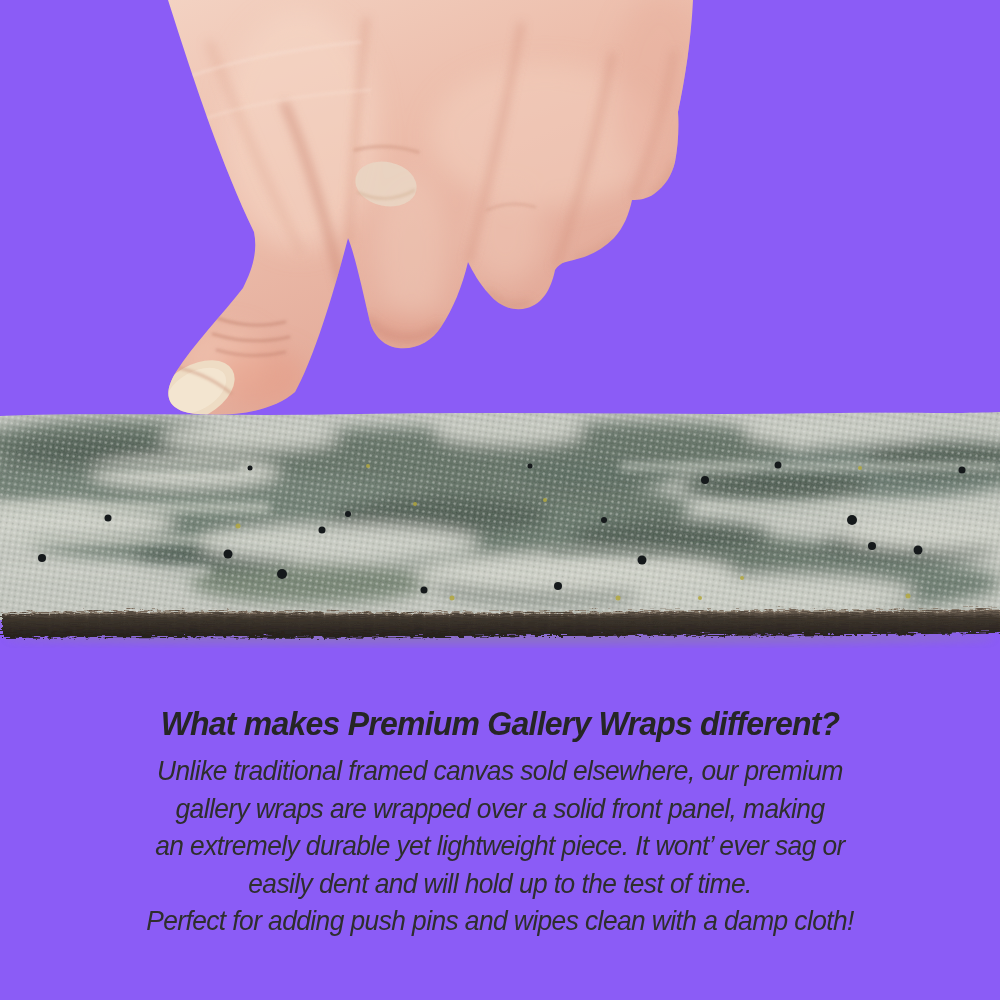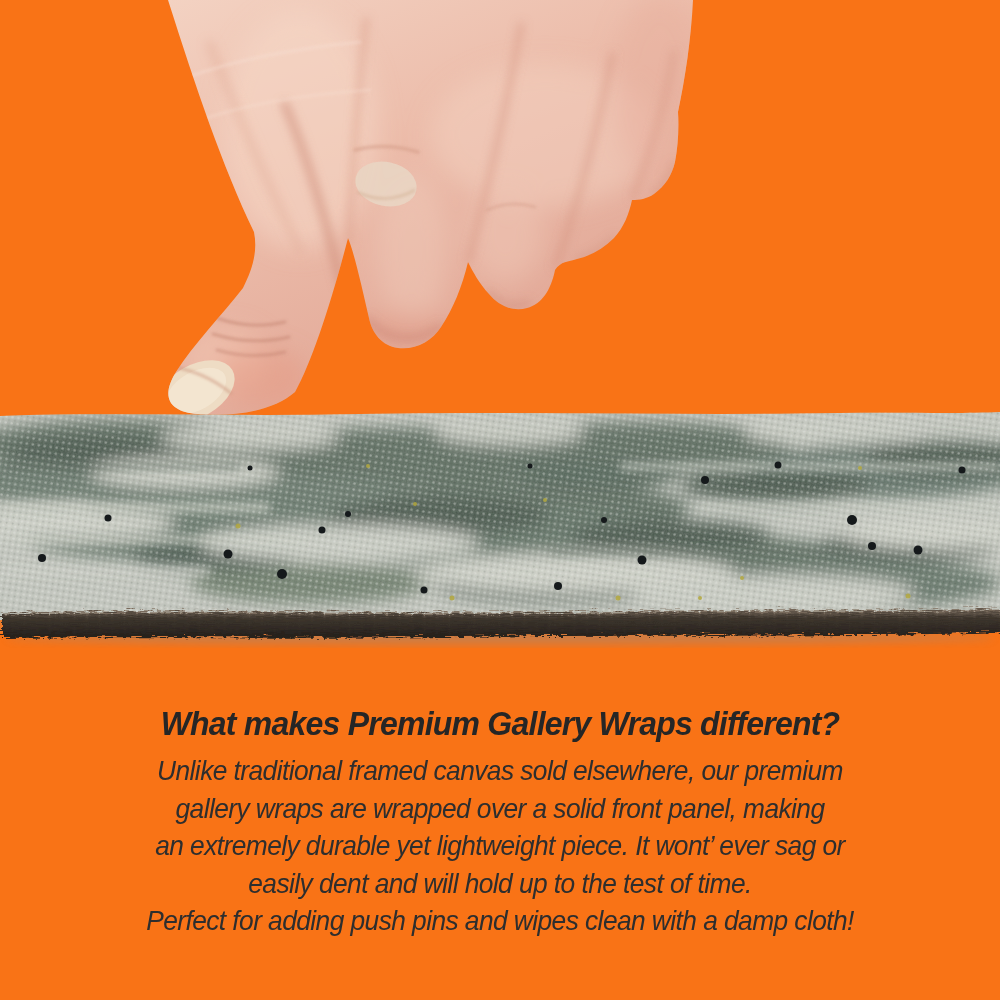--- a/index.html
+++ b/index.html
@@ -1,18 +1,18 @@
 <!DOCTYPE html>
 <html><head>
 <meta charset="utf-8">
 <style>
   html,body{margin:0;padding:0;background:#ffffff;}
   .stage{
     position:relative;width:1000px;height:1000px;margin:0 auto;
-    background:#f97316;overflow:hidden;
+    background:#8b5cf6;overflow:hidden;
     font-family:"Liberation Sans",sans-serif;
   }
   .hand-photo{position:absolute;left:0;top:0;width:1000px;height:416px;}
   .canvas-photo{position:absolute;left:0;top:408px;width:1000px;height:240px;}
   .copy{
     position:absolute;left:0;top:702px;width:1000px;
     text-align:center;color:#2a2a2a;
     transform:scaleX(0.94);transform-origin:50% 0;
   }
   .headline{

